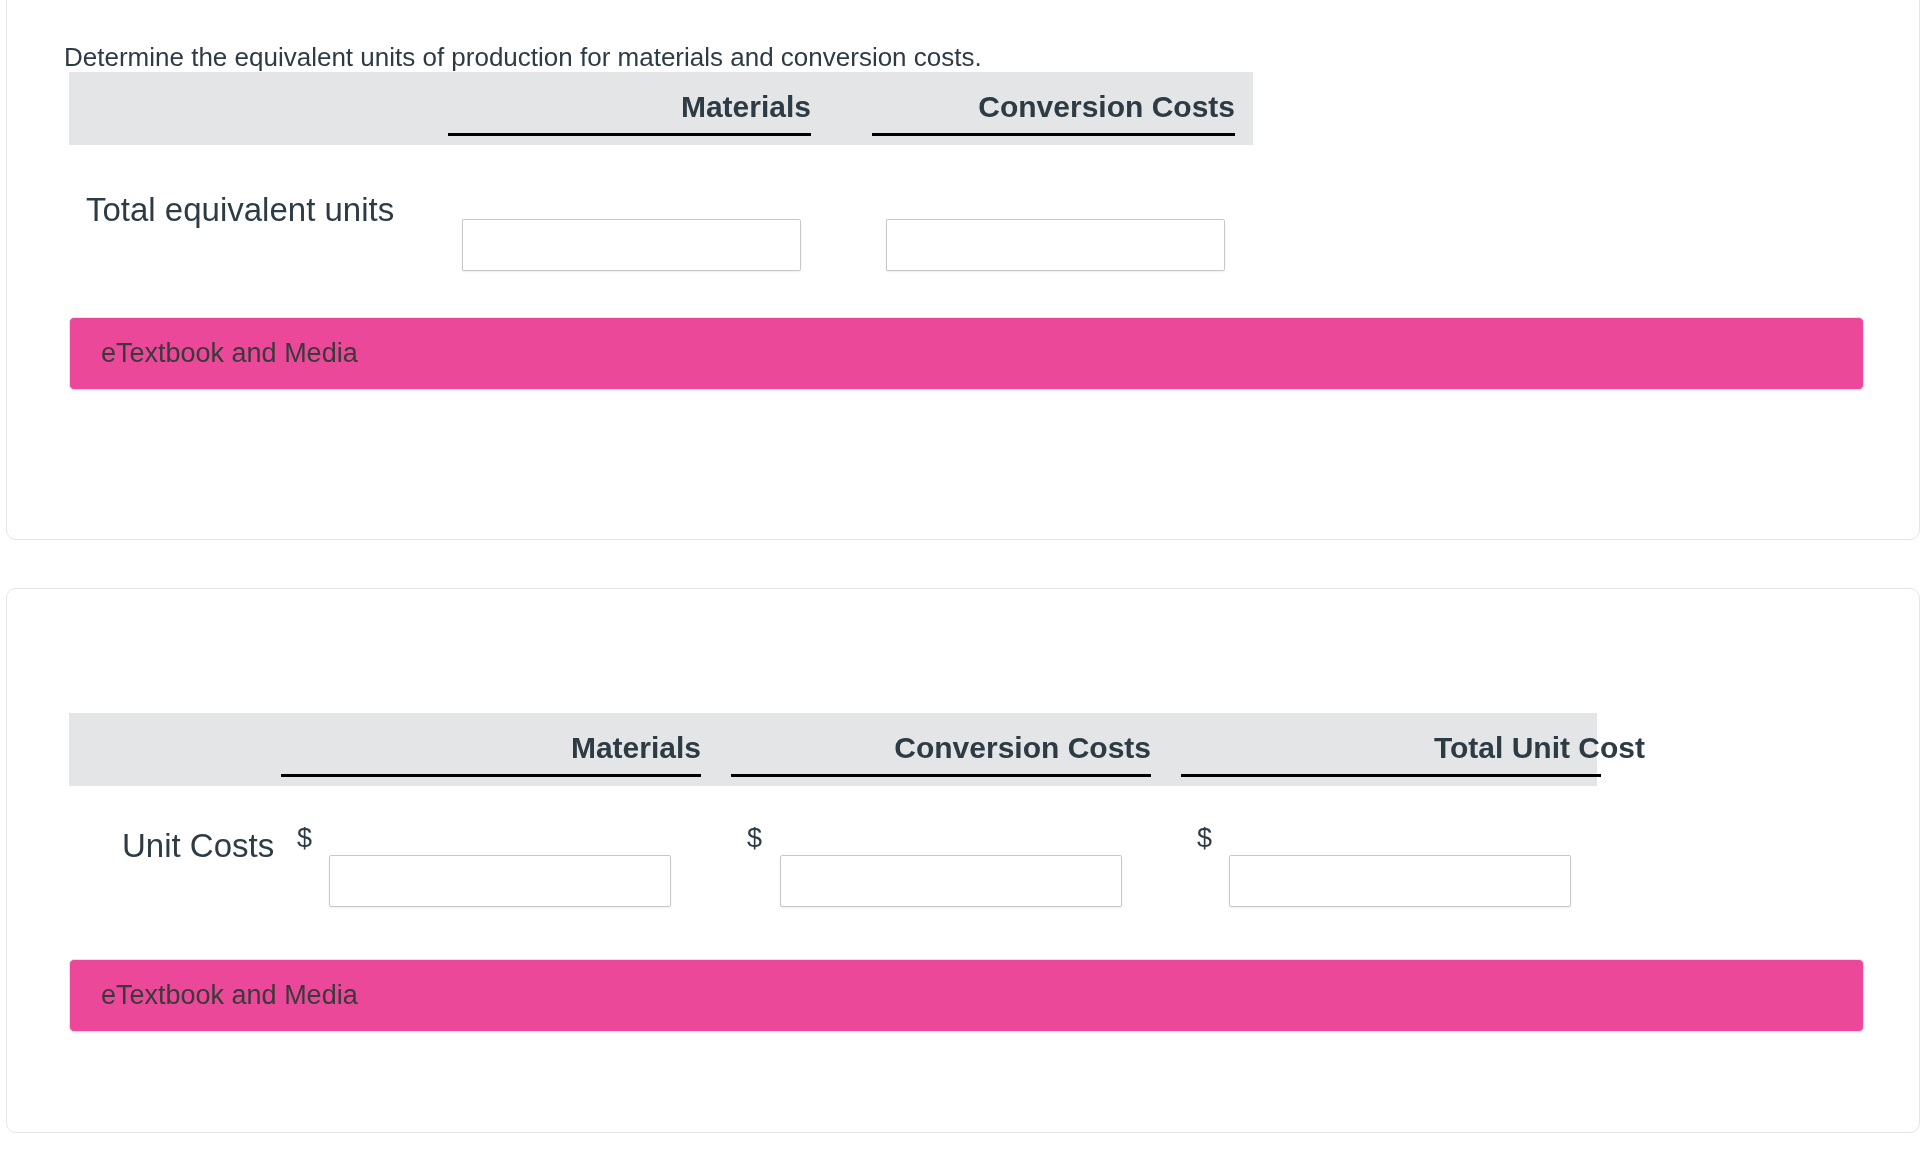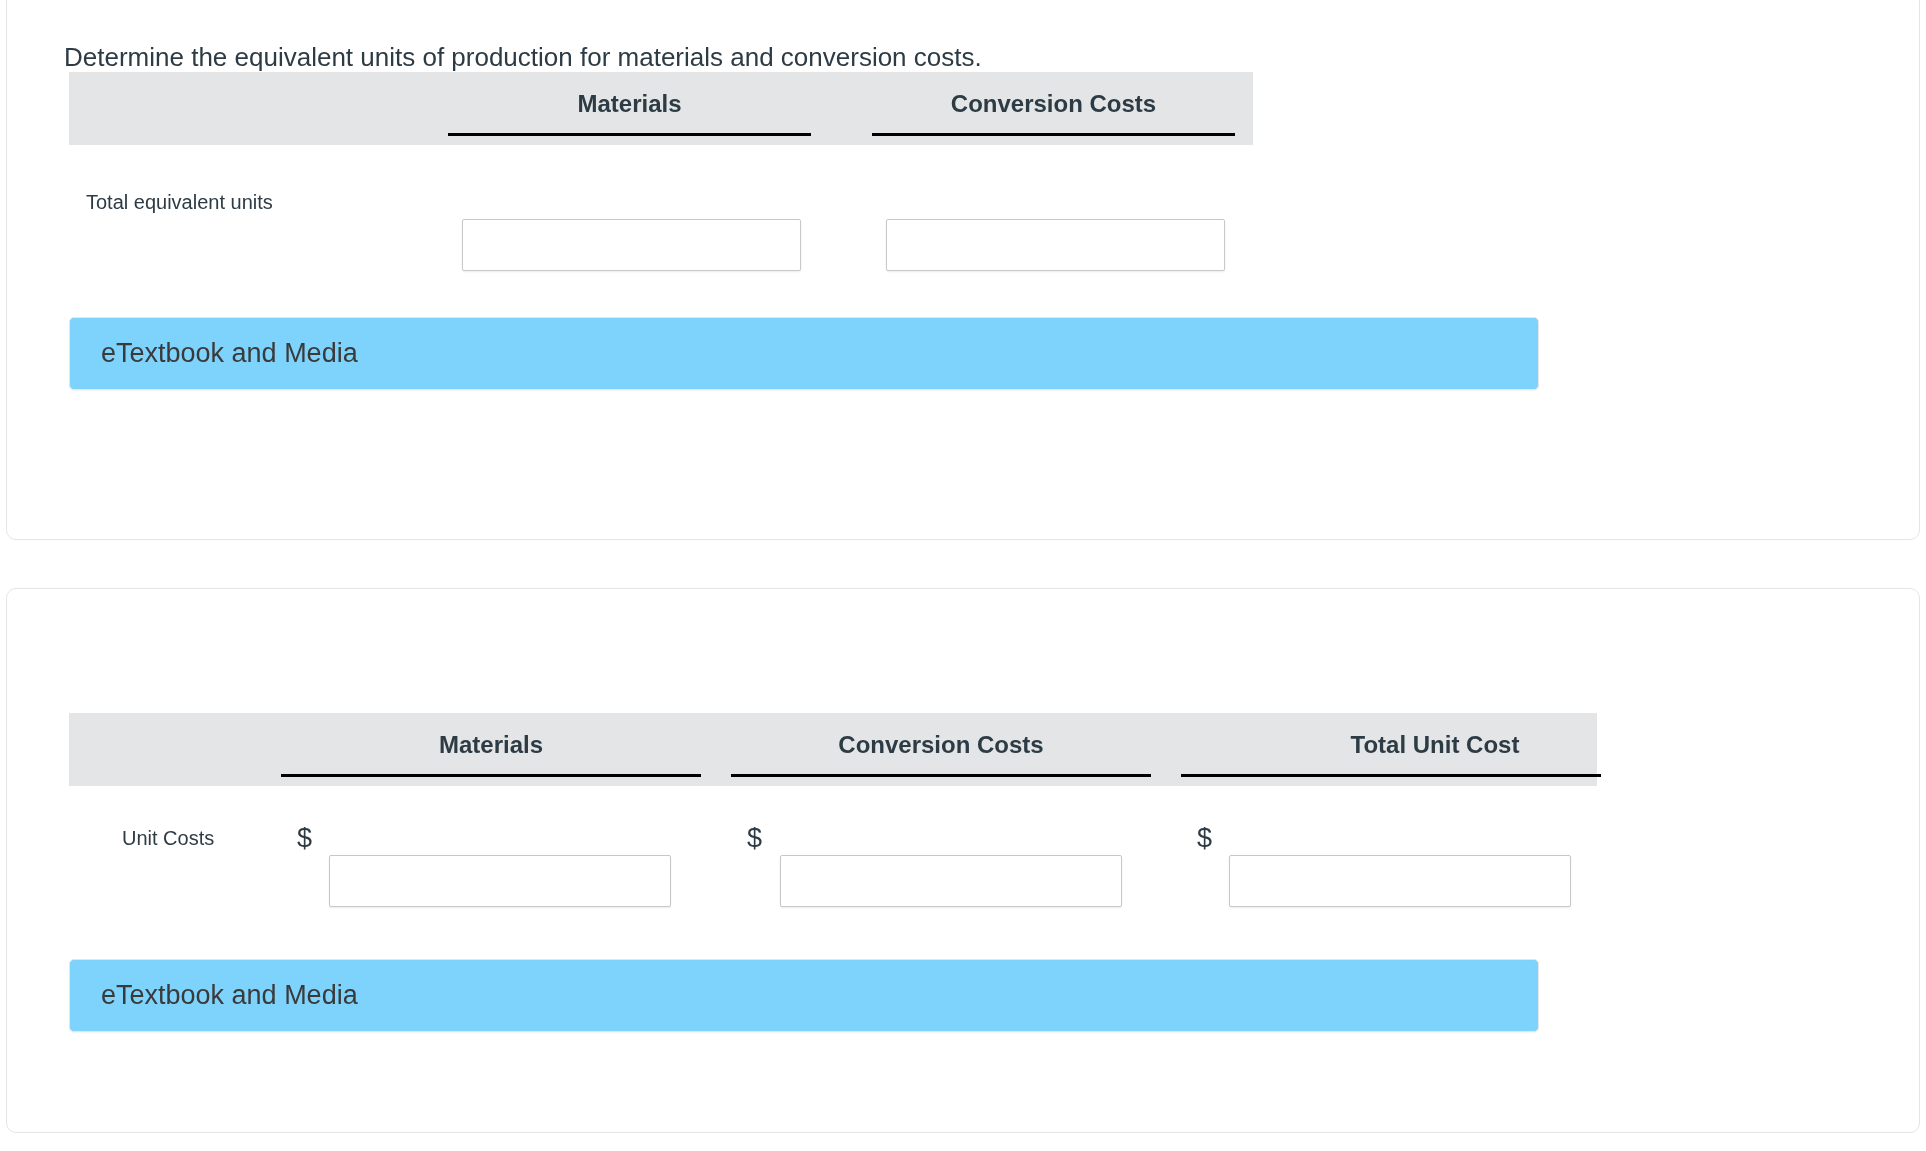--- a/index.html
+++ b/index.html
@@ -58,40 +58,40 @@
 
   
   .hdr-strip {
     position: absolute;
     background: #e4e5e6;
     box-sizing: border-box;
   }
 
   .hdr-cell {
     position: absolute;
-    text-align: center;
-    font-size: 24px;
+    text-align: right;
+    font-size: 30px;
     font-weight: 700;
     color: #2d3b45;
     box-sizing: border-box;
     white-space: nowrap;
   }
   .hdr-cell .hdr-label {
     display: block;
     padding-bottom: 6px;
   }
   .hdr-rule {
     position: absolute;
     height: 3px;
     background: #000000;
   }
 
   .row-label {
     position: absolute;
-    font-size: 20px;
+    font-size: 33px;
     color: #2d3b45;
     white-space: nowrap;
     font-weight: 400;
   }
 
   .dollar {
     position: absolute;
     font-size: 27px;
     color: #2d3b45;
     font-weight: 400;
@@ -108,23 +108,23 @@
     font-size: 24px;
     color: #2d3b45;
     padding: 0 8px;
     outline: none;
   }
 
   
   .etext {
     position: absolute;
     left: 62px;
-    width: 1470px;
+    width: 1795px;
     height: 73px;
-    background: #7dd3fc;
+    background: #ec4899;
     border: 1px solid #e6e6e6;
     border-radius: 5px;
     box-sizing: border-box;
     display: flex;
     align-items: center;
     box-shadow: 0 1px 2px rgba(0,0,0,0.05);
   }
   .etext-label {
     margin-left: 31px;
     font-size: 27px;

